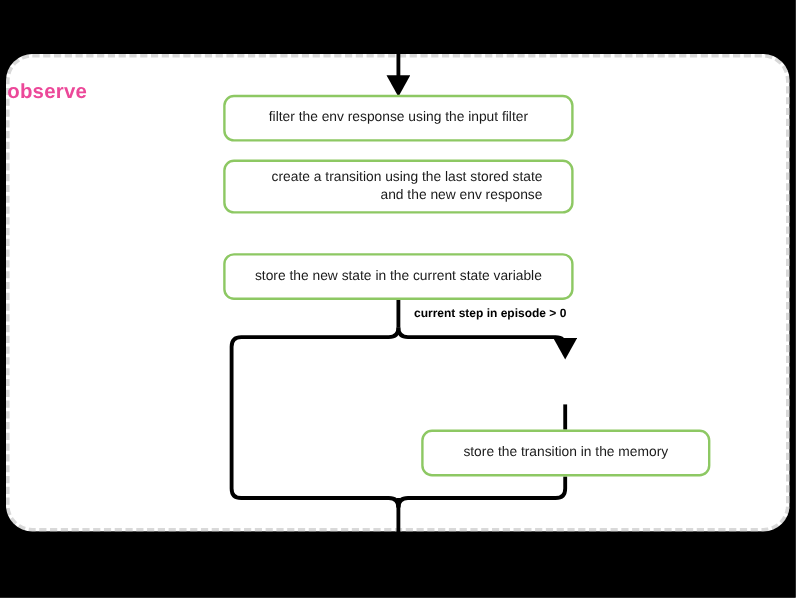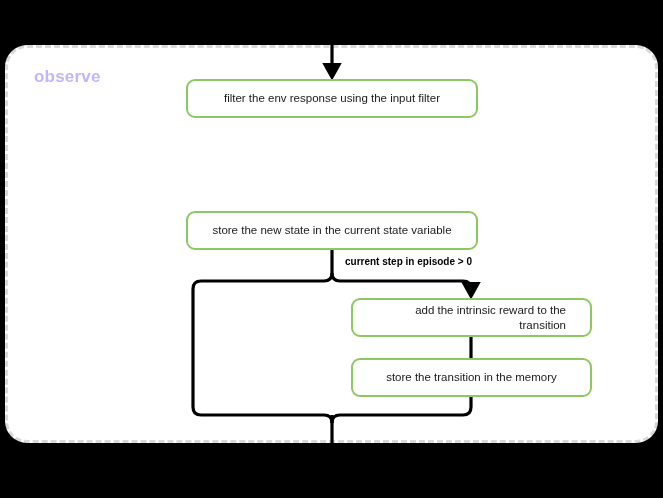--- a/index.html
+++ b/index.html
@@ -31,25 +31,25 @@
     width: 653px;
     height: 398px;
     background: #ffffff;
     border: 3px dashed #d9d9d9;
     border-radius: 22px;
     box-sizing: border-box;
   }
 
   .panel-title {
     position: absolute;
-    left: 34px;
+    left: 6px;
     top: 67px;
     font-size: 17px;
     font-weight: bold;
-    color: #c4b5fd;
+    color: #ec4899;
     letter-spacing: 0.2px;
     white-space: nowrap;
   }
 
   
   .node {
     position: absolute;
     box-sizing: border-box;
     background: #ffffff;
     border: 2.4px solid #8dc863;
@@ -112,28 +112,28 @@
 
     <path d="M471,397 L471,407 Q471,415 463,415 L340,415 Q332,415 332,423" fill="none" stroke="#000000" stroke-width="3.2"></path>
 
     <path d="M332,415 L332,452" fill="none" stroke="#000000" stroke-width="3.2"></path>
   </svg>
 
   <div class="node" style="left:186px;top:79px;width:292px;height:39px;">
     <span>filter the env response using the input filter</span>
   </div>
 
+  <div class="node" style="left:186px;top:133px;width:292px;height:45px;">
+    <span>create a transition using the last stored state and the new env response</span>
+  </div>
 
   <div class="node" style="left:186px;top:199px;width:292px;height:39px;margin-top:12px;">
     <span>store the new state in the current state variable</span>
   </div>
 
-  <div class="node" style="left:351px;top:298px;width:241px;height:39px;">
-    <span>add the intrinsic reward to the transition</span>
-  </div>
 
   <div class="node" style="left:351px;top:358px;width:241px;height:39px;">
     <span>store the transition in the memory</span>
   </div>
 
   <div class="edge-label" style="left:345px;top:256px;">current step in episode &gt; 0</div>
 
 </div>
 
 </body></html>

